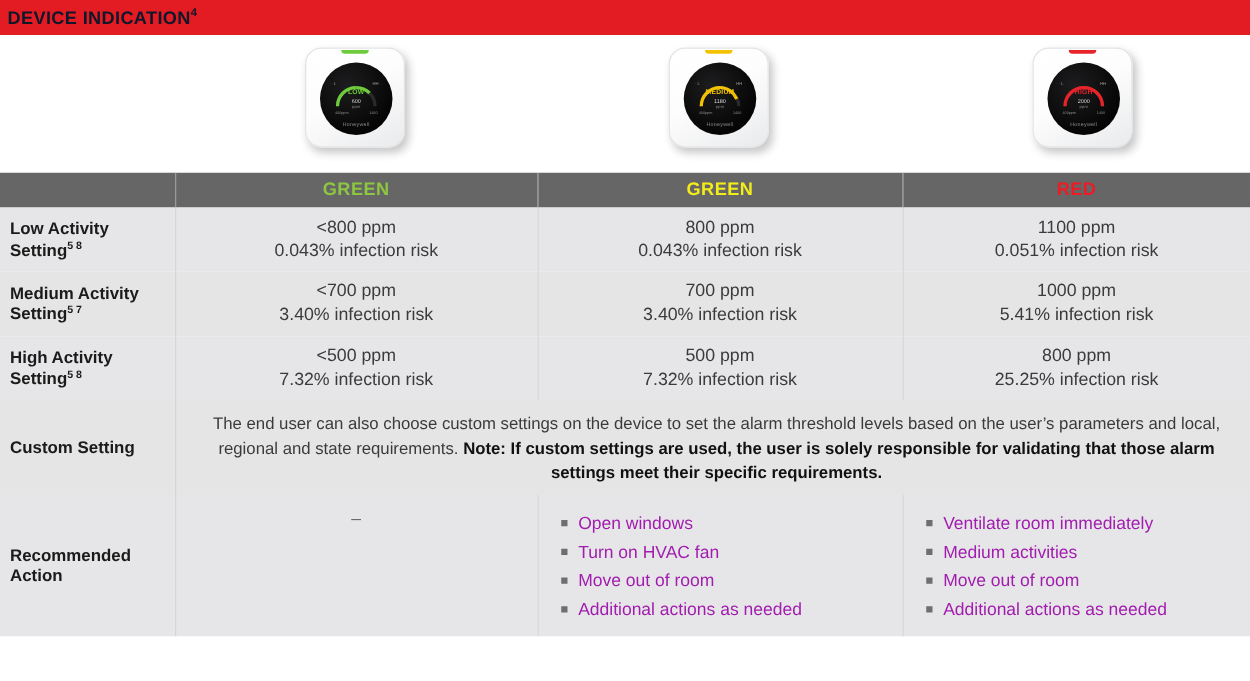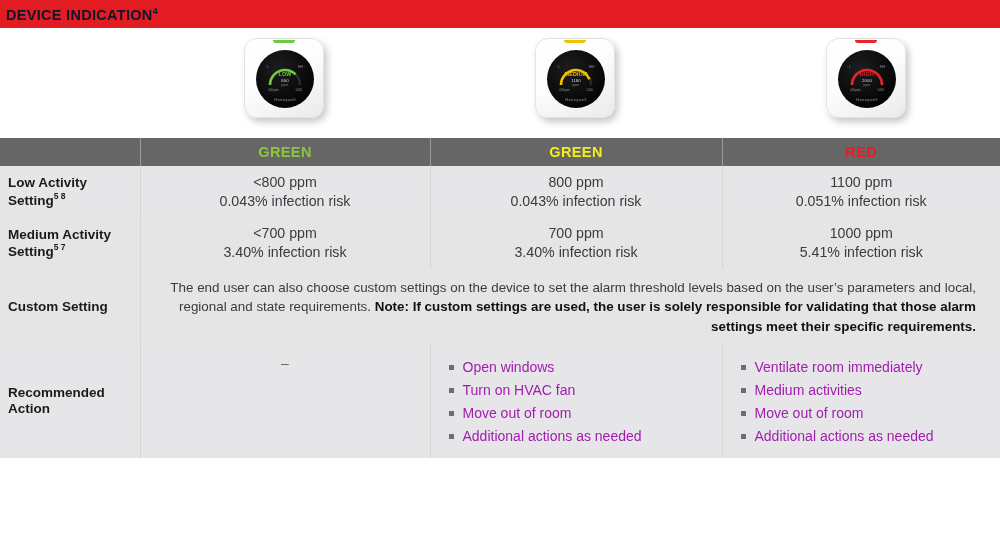--- a/index.html
+++ b/index.html
@@ -138,22 +138,22 @@
     font-size: 14.2px;
     color: #3b3b3d;
     line-height: 1.32;
   }
   td.dash { text-align: center; font-size: 14px; color: #6a6a6a; }
 
   td.custom {
     font-size: 13.4px;
     color: #3b3b3d;
     line-height: 1.44;
-    text-align: right;
-    padding: 9px 24px 9px 12px;
+    text-align: center;
+    padding: 9px 6px 9px 12px;
   }
   td.custom b { color: #111; font-weight: bold; }
 
   ul.actions { list-style: none; padding: 2px 0 2px 2px; }
   ul.actions li {
     position: relative;
     padding-left: 16px;
     font-size: 14px;
     color: #a21caf;
     line-height: 1.0;
@@ -290,20 +290,35 @@
       <td class="val">
           <div>700 ppm</div>
           <div>3.40% infection risk</div>
         </td>
       <td class="val">
           <div>1000 ppm</div>
           <div>5.41% infection risk</div>
         </td>
     </tr>
 
+    <tr class="shade">
+      <td class="rowlabel"><span>High Activity Setting</span><sup>5 8</sup></td>
+      <td class="val">
+          <div>&lt;500 ppm</div>
+          <div>7.32% infection risk</div>
+        </td>
+      <td class="val">
+          <div>500 ppm</div>
+          <div>7.32% infection risk</div>
+        </td>
+      <td class="val">
+          <div>800 ppm</div>
+          <div>25.25% infection risk</div>
+        </td>
+    </tr>
 
     <tr class="plain">
       <td class="rowlabel">Custom Setting</td>
       <td class="custom" colspan="3"><span>The end user can also choose custom settings on the device to set the alarm threshold levels based on the user’s parameters and local, regional and state requirements. </span><b>Note: If custom settings are used, the user is solely responsible for validating that those alarm settings meet their specific requirements.</b></td>
     </tr>
 
     <tr class="shade">
       <td class="rowlabel">Recommended Action</td>
       <td class="dash" style="vertical-align:top;padding-top:10px">–</td>
       <td class="actions-cell">

